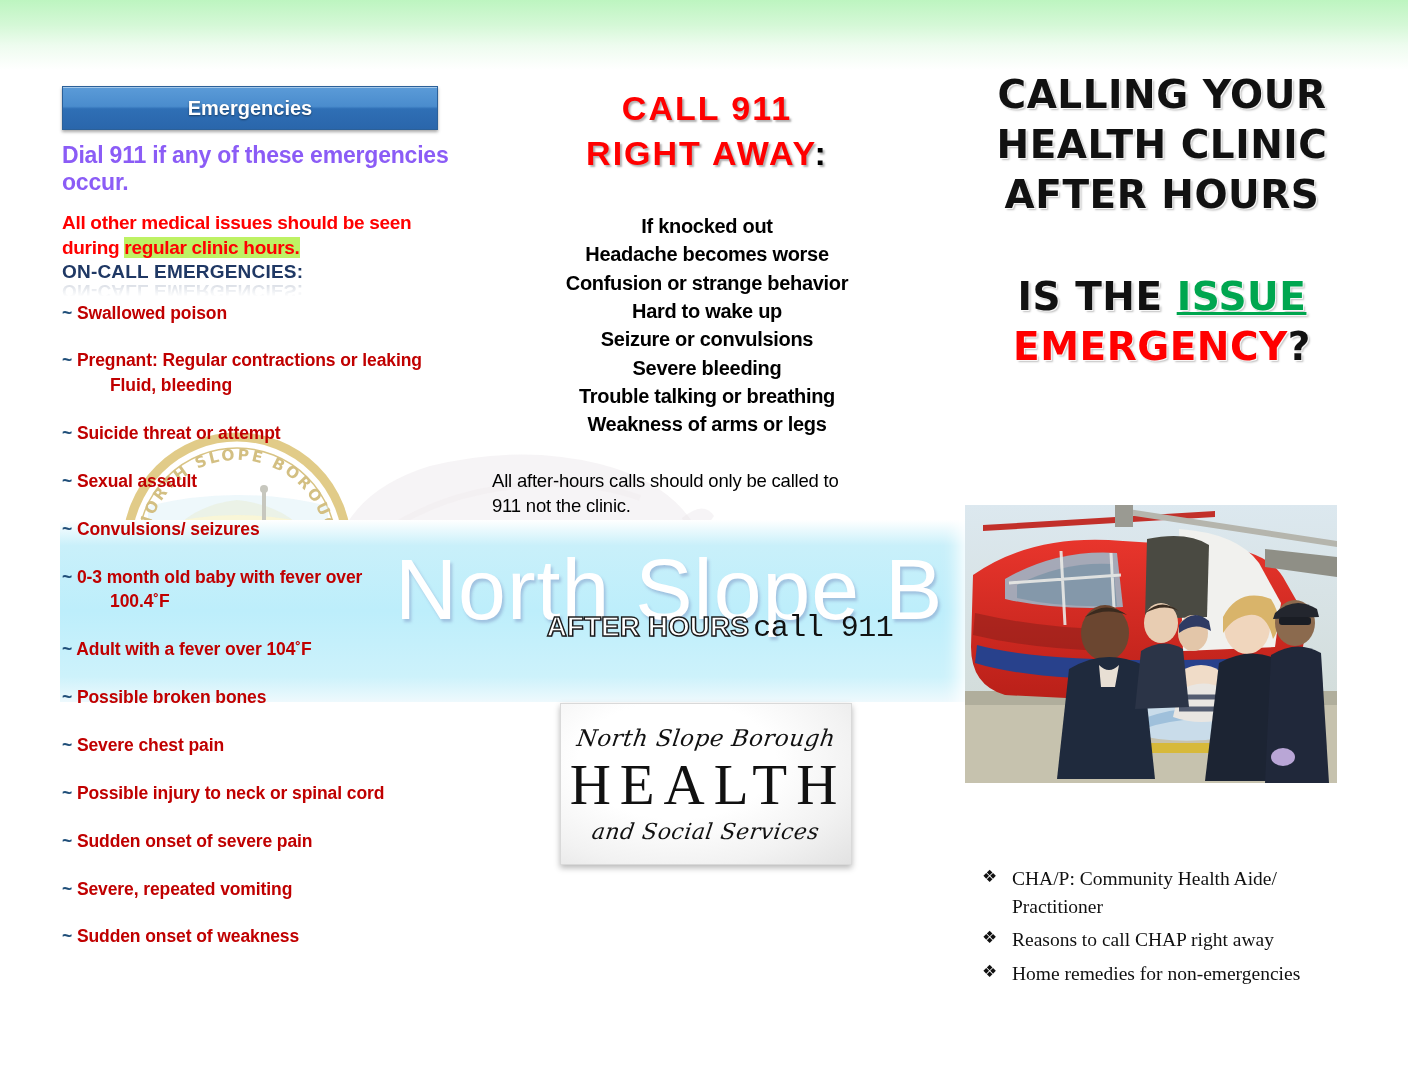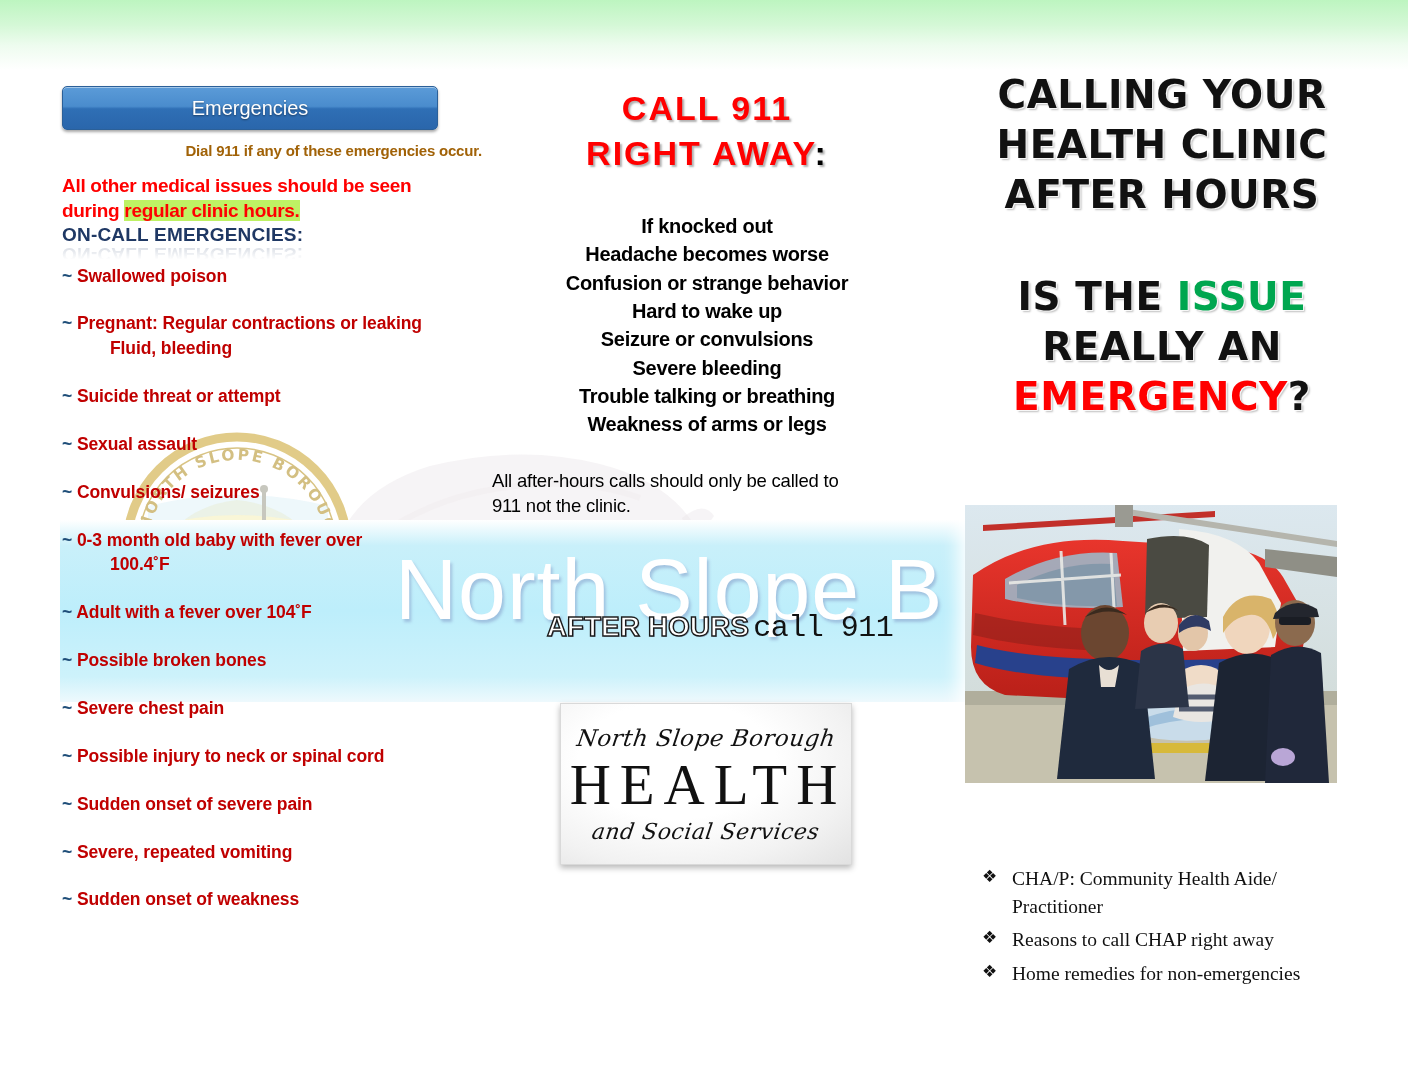--- a/index.html
+++ b/index.html
@@ -28,33 +28,32 @@
     text-shadow:2px 3px 3px rgba(120,140,190,.45);
   }
   
   .col{position:absolute;}
   .col-left{left:62px;top:86px;width:420px;}
   .col-mid{left:492px;top:86px;width:430px;}
   .col-right{left:962px;top:70px;width:400px;}
 
   
   .emerg-btn{
-    width:374px;height:42px;border-radius:5px;
+    width:374px;height:42px;border-radius:0;
     background:linear-gradient(to bottom,#5b9bd8 0%,#4a8ccd 46%,#2f6fb5 52%,#2a66ab 100%);
     border:1px solid #2b6099;
     box-shadow:0 2px 3px rgba(0,0,0,.35), inset 0 1px 0 rgba(255,255,255,.45);
     display:flex;align-items:center;justify-content:center;
-    color:#ffffff;font-size:20px;font-weight:normal;
+    color:#ffffff;font-size:20px;font-weight:bold;
     text-shadow:0 1px 2px rgba(0,0,0,.45);
   }
   
   .dial-line{
-    margin-top:12px;color:#a16207;font-size:15px;font-weight:bold;
+    margin-top:12px;color:#8b5cf6;font-size:23px;font-weight:bold;
     letter-spacing:-.2px;
-    text-align:right;
   }
   .all-other{
     margin-top:14px;color:#ff0000;font-size:19px;font-weight:bold;
     line-height:1.33;letter-spacing:-.3px;
   }
   .hl{background:#bef264;}
   .oncall{
     position:relative;
     color:#1f3864;font-size:19px;font-weight:bold;letter-spacing:.2px;
   }
@@ -128,21 +127,21 @@
     transform:skewX(-8deg);
   }
   
   .rhead{
     text-align:center;font-size:39px;font-weight:bold;line-height:1.28;
     letter-spacing:.5px;color:#111111;
     font-family:"DejaVu Sans", sans-serif;
     text-shadow:1px 1px 0 rgba(255,255,255,.85), 2px 2px 2px rgba(0,0,0,.25);
   }
   .rhead2{margin-top:52px;}
-  .green{color:#00a64f;}
+  .green{color:#00a64f;text-decoration:underline;}
   .red{color:#ff0000;}
   .blk{color:#111111;}
   
   .photo{
     position:absolute;left:3px;top:435px;width:372px;height:278px;
     overflow:hidden;background:#cfe3ef;
     box-shadow:0 0 16px 7px rgba(255,255,255,.95);
   }
   .photo svg{display:block;}
   
@@ -276,21 +275,20 @@
 <div class="col col-right">
 
   <div class="rhead">
     <div>CALLING YOUR</div>
     <div>HEALTH CLINIC</div>
     <div>AFTER HOURS</div>
   </div>
 
   <div class="rhead rhead2">
     <div><span class="blk">IS THE </span><span class="green">ISSUE</span></div>
-    <div class="blk">REALLY AN</div>
     <div><span class="red">EMERGENCY</span><span class="blk">?</span></div>
   </div>
 
   <div class="photo">
     <svg width="372" height="278" viewBox="0 0 372 278">
       <defs>
         <linearGradient id="sky" x1="0" y1="0" x2="0" y2="1">
           <stop offset="0" stop-color="#dce8ef"></stop>
             <stop offset="1" stop-color="#cfd8d2"></stop>
         </linearGradient>

